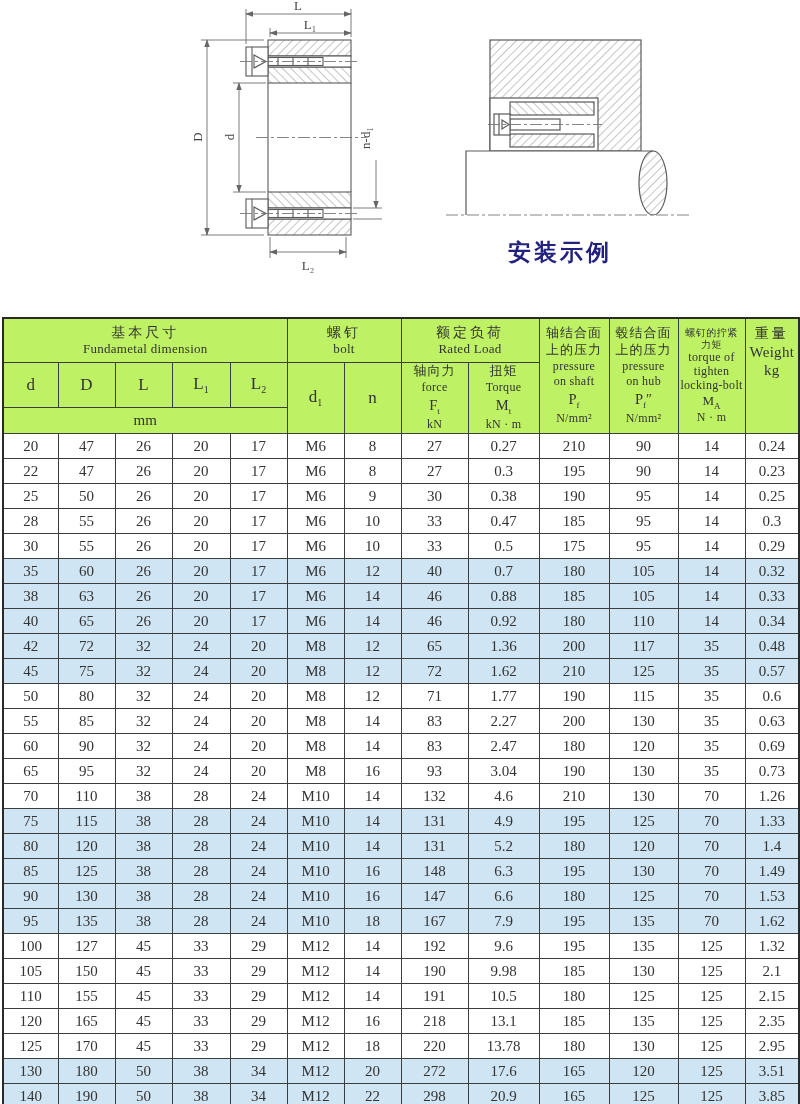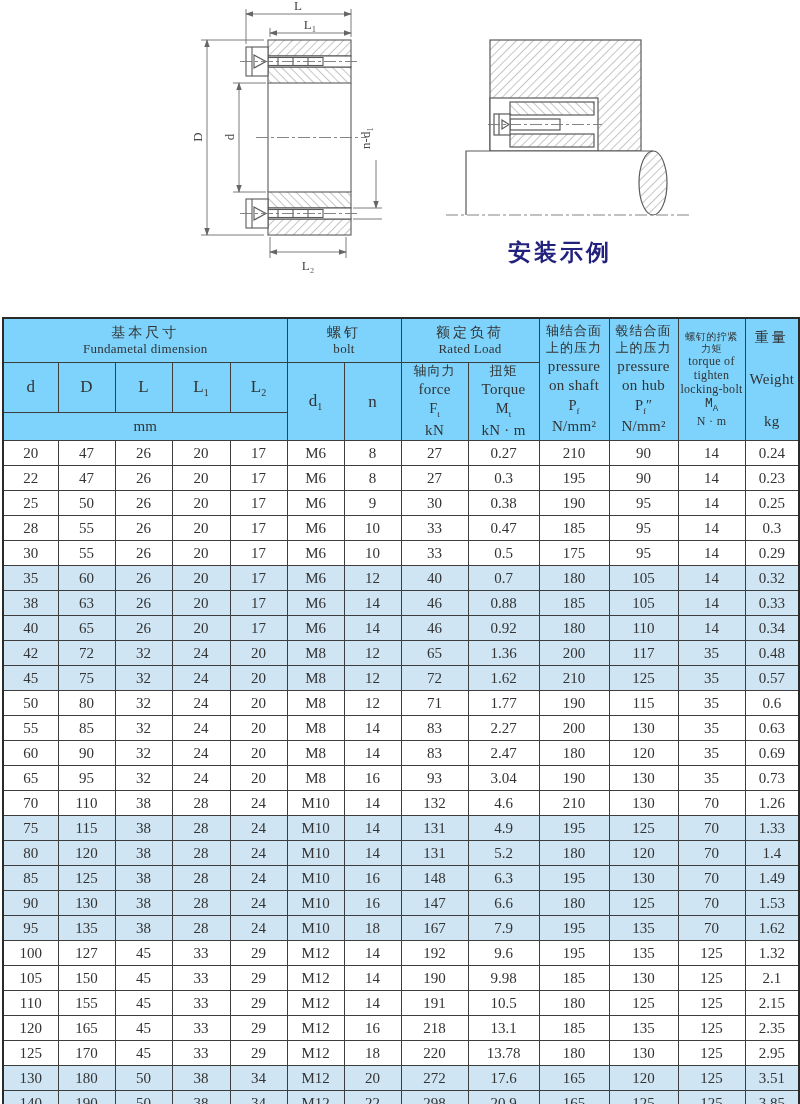--- a/index.html
+++ b/index.html
@@ -11,36 +11,36 @@
   .draw{position:absolute;}
   #drawLeft{left:188px;top:0px;}
   #drawRight{left:438px;top:8px;}
   
   .tblwrap{position:absolute;left:2px;top:317px;width:796px;}
   table.spec{border-collapse:collapse;table-layout:fixed;width:796px;border:2px solid #2a2a2a;}
   table.spec th,table.spec td{
     border:1px solid #3d3d3d;text-align:center;vertical-align:middle;
     padding:0;font-weight:normal;color:#333;
   }
-  thead th{background:#7dd3fc;}
+  thead th{background:#bef264;}
   tr.band1 th{height:43px;}
   tr.band2 th{height:44px;}
   tr.band3 th{height:25px;font-size:15px;margin-top:44px;}
   .zh{font-size:14px;letter-spacing:3px;line-height:1.25;}
   .en{font-size:13px;letter-spacing:0.3px;line-height:1.25;}
   .sym{font-size:14.5px;line-height:1.3;}
   .sym sub{font-size:9px;}
   .colsym{font-size:17px;}
   .colsym sub{font-size:10px;}
   .small .zh{font-size:13px;letter-spacing:1px;line-height:1.3;}
-  .small .en{font-size:15px;line-height:1.3;}
+  .small .en{font-size:12px;line-height:1.3;}
   .tiny .zh{font-size:10px;letter-spacing:0.5px;line-height:1.2;}
   .tiny .en{font-size:12px;line-height:1.15;}
-  .tiny .sym{font-size:13px;line-height:1.2;font-family:Liberation Mono, monospace;}
-  .vfill{height:102px;display:flex;flex-direction:column;justify-content:space-between;padding:5px 0;}
+  .tiny .sym{font-size:13px;line-height:1.2;}
+  .vfill{height:102px;display:flex;flex-direction:column;padding:5px 0;}
   .vfill .en{font-size:15px;}
   tbody td{height:24px;font-size:15px;background:#ffffff;}
   tbody tr.hl td{background:#cfe5f3;}
   svg text{font-family:"Liberation Serif","DejaVu Serif",serif;}
 </style>
 </head>
 <body>
 
 <svg id="drawLeft" class="draw" width="224" height="290" viewBox="0 0 224 290">
   <defs>

